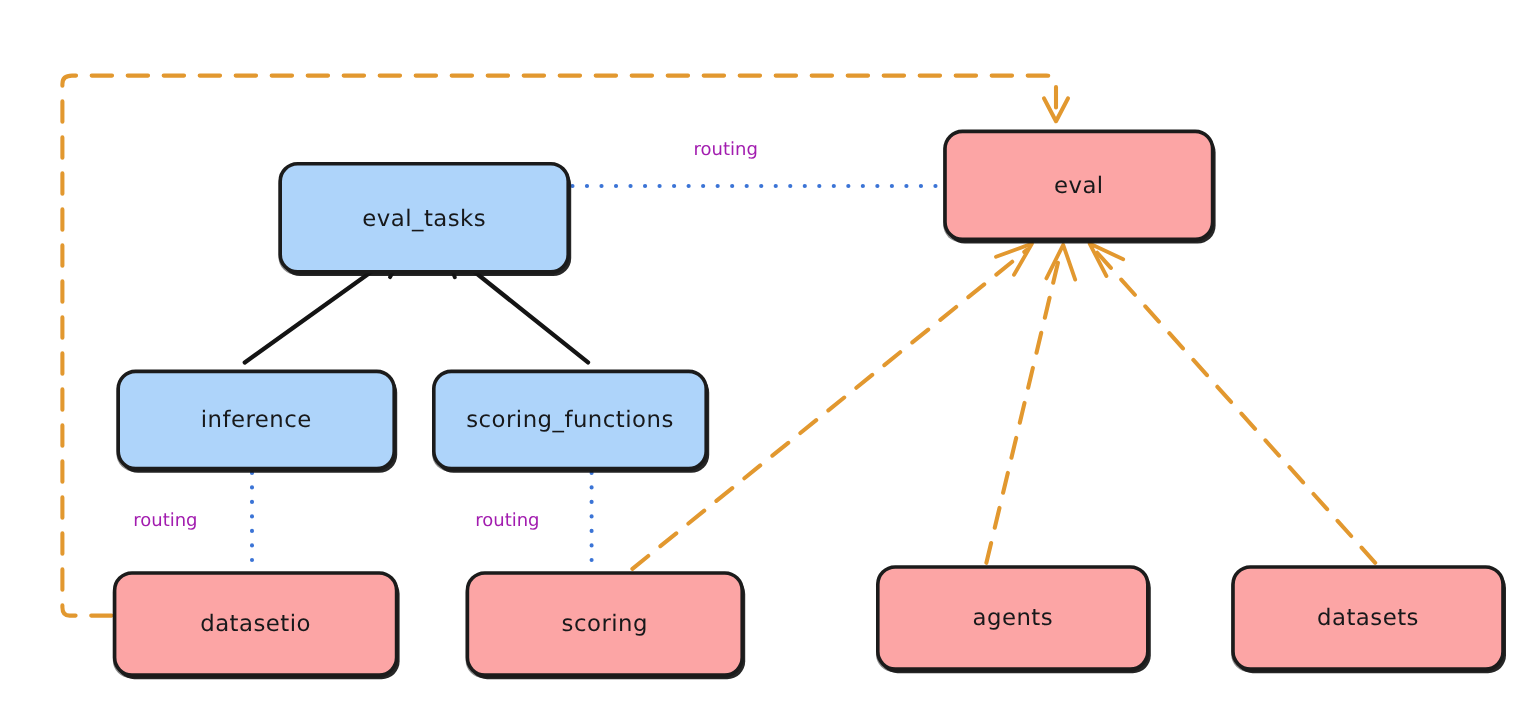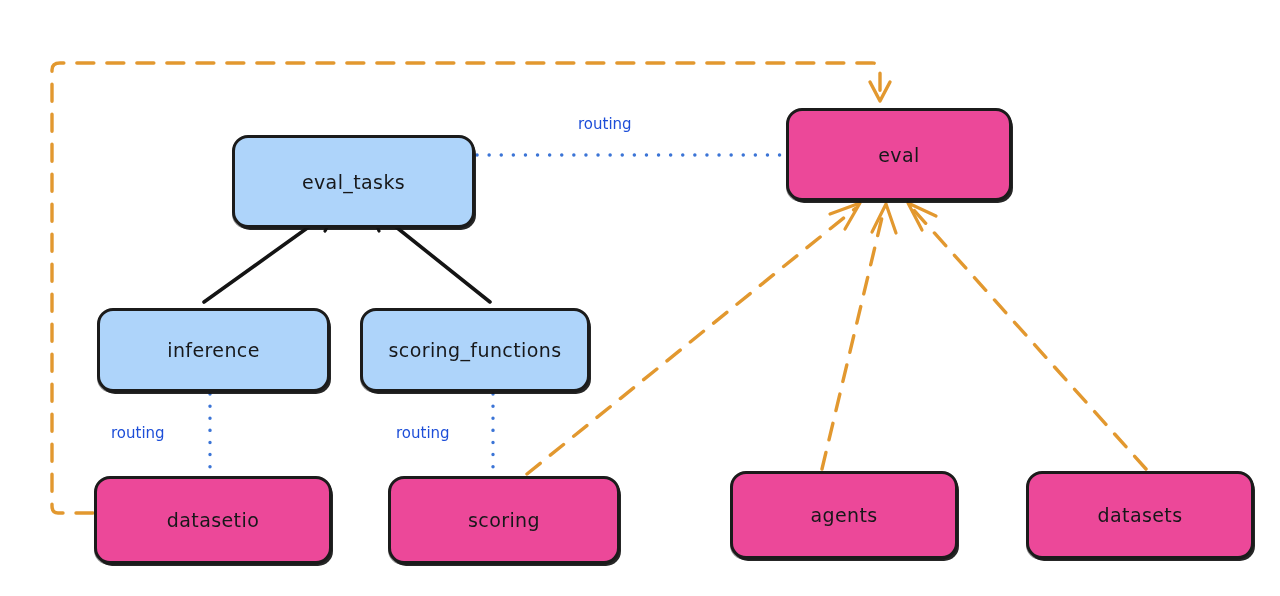--- a/index.html
+++ b/index.html
@@ -20,28 +20,28 @@
     display:flex;align-items:center;justify-content:center;
     font-family:"DejaVu Sans", sans-serif;
     font-size:19px;
     color:#17181a;
     letter-spacing:.4px;
     
     box-shadow:2px 3px 0 -1px rgba(20,20,20,.92),
                -1px 2px 0 -1px rgba(20,20,20,.5);
   }
   .node.blue{background:#aed4fa;}
-  .node.green{background:#ec4899;}
+  .node.green{background:#fca5a5;}
   .node .label{pointer-events:none;white-space:nowrap;}
 
   .edge-label{
     position:absolute;
     font-family:"DejaVu Sans", sans-serif;
     font-size:15px;
-    color:#1d4ed8;
+    color:#a21caf;
     white-space:nowrap;
   }
 </style>
 </head>
 <body>
 
 <div id="canvas">
 
   <svg id="edges" viewBox="0 0 1280 596" xmlns="http://www.w3.org/2000/svg">
 

